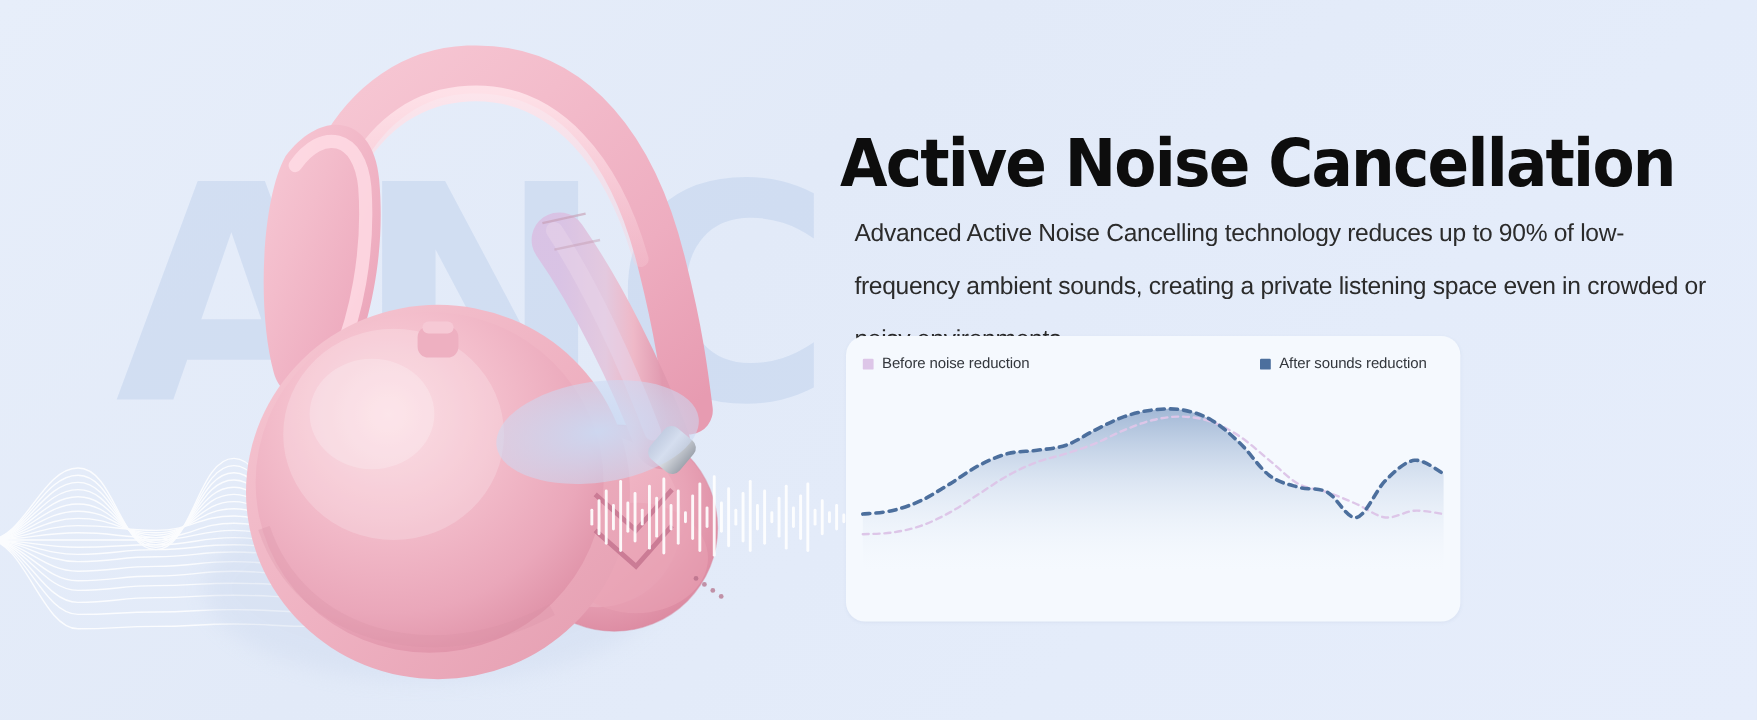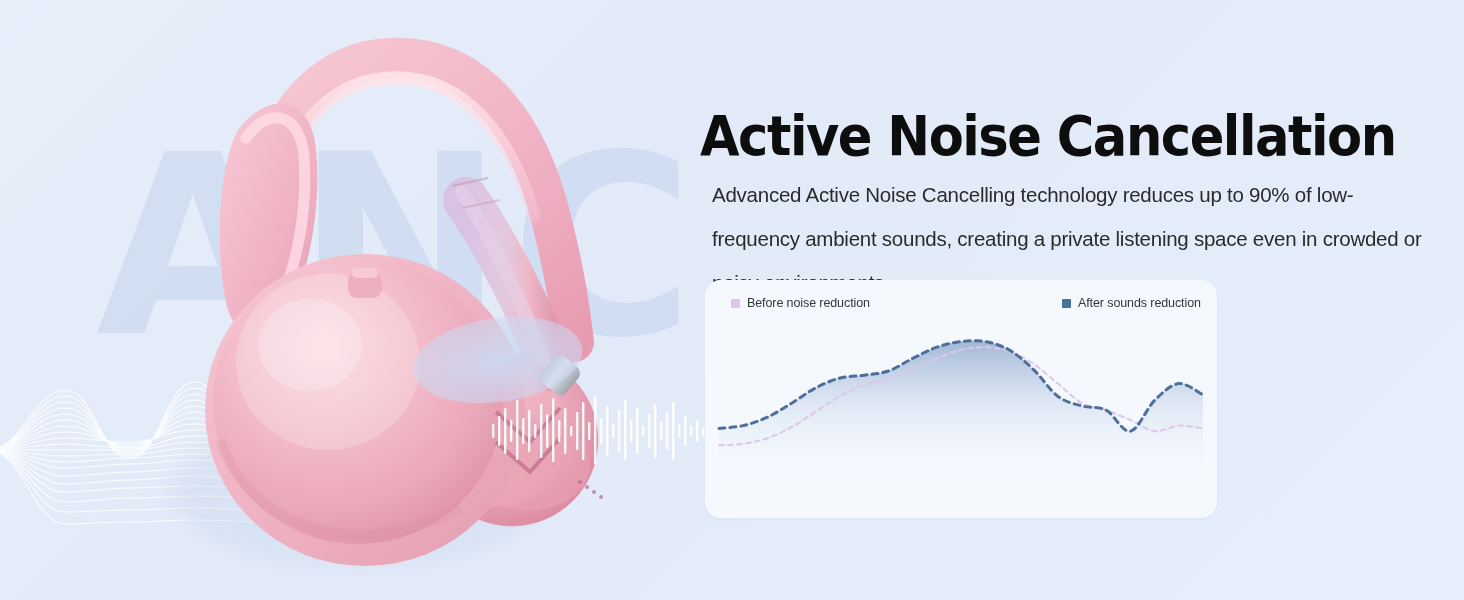--- a/index.html
+++ b/index.html
@@ -44,21 +44,21 @@
     letter-spacing:-.25px;
   }
 
   
   .card{
     position:absolute;left:5px;top:280px;width:512px;height:238px;
     background:#f5f9fe;border-radius:16px;
     box-shadow:0 1px 3px rgba(86,116,160,.07);
   }
   .legend{position:absolute;left:0;top:16px;width:512px;height:16px;}
-  .legend-item{position:absolute;display:flex;align-items:center;gap:7px;margin-left:12px;}
+  .legend-item{position:absolute;display:flex;align-items:center;gap:7px;}
   .legend-item.before{left:14px;}
   .legend-item.after{left:345px;}
   .swatch{width:9px;height:9px;display:inline-block;border-radius:1px;}
   .legend-label{font-size:12.5px;color:#33373d;letter-spacing:-.1px;white-space:nowrap;}
   .chart-area{position:absolute;left:0;top:34px;width:512px;height:162px;}
   .caption{
     position:absolute;left:0;top:200px;width:512px;text-align:center;
     font-size:13.5px;color:#3c4046;letter-spacing:-.1px;
   }
 </style>

